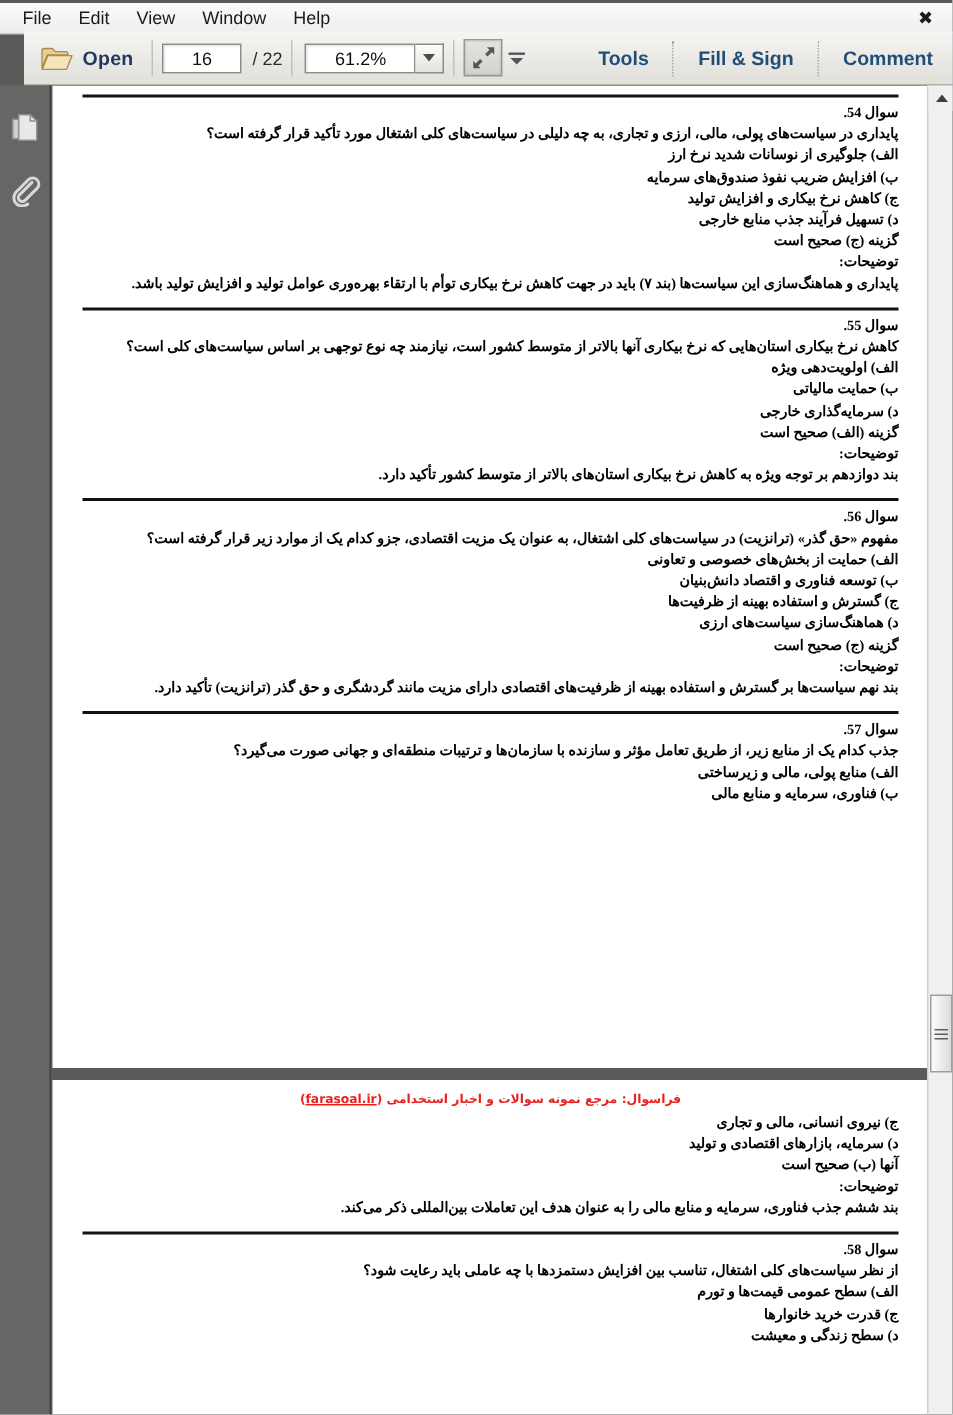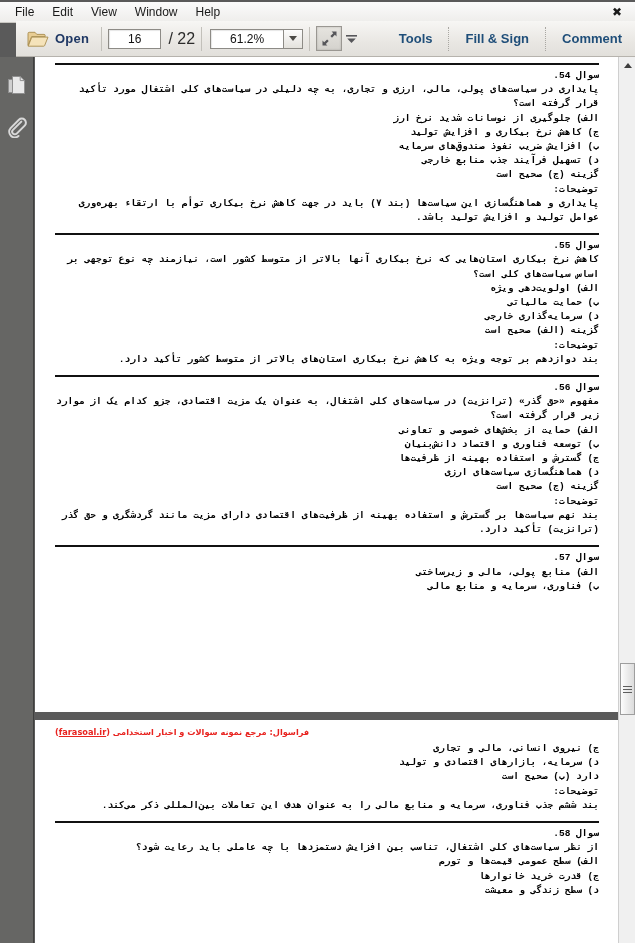--- a/index.html
+++ b/index.html
@@ -98,21 +98,21 @@
     display: flex;
     align-items: center;
     justify-content: center;
     font-size: 12px;
     color: #111;
     padding: 0 19px;
     box-sizing: border-box;
     box-shadow: inset 1px 1px 1px rgba(0,0,0,.10);
   }
   .page-total {
-    font-size: 16px;
+    font-size: 12px;
     color: #2b2b2b;
     margin-left: 7px;
     white-space: nowrap;
   }
   .zoom-wrap { display: flex; align-items: center; margin-left: 2px; }
   .zoom-field { min-width: 46px; }
   .zoom-drop {
     width: 19px; height: 20px;
     background: linear-gradient(#fcfcfc, #e4e2dd);
     border: 1px solid #8d8b86;
@@ -188,40 +188,40 @@
     box-sizing: border-box;
     padding: 0 12px;
   }
   #page-a { top: 0; height: 655px; }
   #page-b { top: 663px; height: 300px; }
 
   
   .doc {
     direction: rtl;
     text-align: right;
-    font-family: Liberation Mono, monospace;
+    font-family: Liberation Serif, serif;
     color: #000000;
     font-size: 9.5px;
     line-height: 14.2px;
     font-weight: bold;
     padding: 0 8px;
   }
   .qblock { padding-bottom: 2px; }
   .hr {
     border: none;
     border-top: 2.5px solid #111;
     margin: 6px 0 4px 0;
   }
   .qnum { direction: rtl; unicode-bidi: isolate; }
   .line { white-space: normal; }
   .watermark {
     color: #e8231f;
     font-size: 8.2px;
     font-weight: bold;
-    text-align: left;
+    text-align: center;
     direction: rtl;
     padding: 7px 8px 5px 8px;
     font-family: "DejaVu Sans", "Liberation Sans", sans-serif;
   }
   .watermark .url {
     text-decoration: underline;
     color: #e8231f;
   }
 
   
@@ -345,22 +345,22 @@
   <div class="viewport">
 
     <div class="page" id="page-a">
       <div class="doc">
 
         <div class="qblock">
           <hr class="hr">
           <div class="qnum">سوال 54.</div>
           <div class="line">پایداری در سیاست‌های پولی، مالی، ارزی و تجاری، به چه دلیلی در سیاست‌های کلی اشتغال مورد تأکید قرار گرفته است؟</div>
           <div class="line">الف) جلوگیری از نوسانات شدید نرخ ارز</div>
+          <div class="line">ب) افزایش ضریب نفوذ صندوق‌های سرمایه</div>
           <div class="line">ج) کاهش نرخ بیکاری و افزایش تولید</div>
-          <div class="line">ب) افزایش ضریب نفوذ صندوق‌های سرمایه</div>
           <div class="line">د) تسهیل فرآیند جذب منابع خارجی</div>
           <div class="line">گزینه (ج) صحیح است</div>
           <div class="line">توضیحات:</div>
           <div class="line">پایداری و هماهنگ‌سازی این سیاست‌ها (بند ۷) باید در جهت کاهش نرخ بیکاری توأم با ارتقاء بهره‌وری عوامل تولید و افزایش تولید باشد.</div>
         </div>
 
         <div class="qblock">
           <hr class="hr">
           <div class="qnum">سوال 55.</div>
           <div class="line">کاهش نرخ بیکاری استان‌هایی که نرخ بیکاری آنها بالاتر از متوسط کشور است، نیازمند چه نوع توجهی بر اساس سیاست‌های کلی است؟</div>
@@ -381,37 +381,38 @@
           <div class="line">ج) گسترش و استفاده بهینه از ظرفیت‌ها</div>
           <div class="line">د) هماهنگ‌سازی سیاست‌های ارزی</div>
           <div class="line">گزینه (ج) صحیح است</div>
           <div class="line">توضیحات:</div>
           <div class="line">بند نهم سیاست‌ها بر گسترش و استفاده بهینه از ظرفیت‌های اقتصادی دارای مزیت مانند گردشگری و حق گذر (ترانزیت) تأکید دارد.</div>
         </div>
 
         <div class="qblock">
           <hr class="hr">
           <div class="qnum">سوال 57.</div>
+          <div class="line">جذب کدام یک از منابع زیر، از طریق تعامل مؤثر و سازنده با سازمان‌ها و ترتیبات منطقه‌ای و جهانی صورت می‌گیرد؟</div>
           <div class="line">الف) منابع پولی، مالی و زیرساختی</div>
           <div class="line">ب) فناوری، سرمایه و منابع مالی</div>
         </div>
 
       </div>
     </div>
 
     <div class="page" id="page-b">
       <div class="watermark">
         <span>فراسوال: مرجع نمونه سوالات و اخبار استخدامی (</span><span class="url">farasoal.ir</span><span>)</span>
       </div>
 
       <div class="doc">
         <div class="qblock">
           <div class="line">ج) نیروی انسانی، مالی و تجاری</div>
           <div class="line">د) سرمایه، بازارهای اقتصادی و تولید</div>
-          <div class="line">دارد (ب) صحیح است</div>
+          <div class="line">آنها (ب) صحیح است</div>
           <div class="line">توضیحات:</div>
           <div class="line">بند ششم جذب فناوری، سرمایه و منابع مالی را به عنوان هدف این تعاملات بین‌المللی ذکر می‌کند.</div>
         </div>
 
         <div class="qblock">
           <hr class="hr">
           <div class="qnum">سوال 58.</div>
           <div class="line">از نظر سیاست‌های کلی اشتغال، تناسب بین افزایش دستمزدها با چه عاملی باید رعایت شود؟</div>
           <div class="line">الف) سطح عمومی قیمت‌ها و تورم</div>
           <div class="line">ج) قدرت خرید خانوارها</div>

